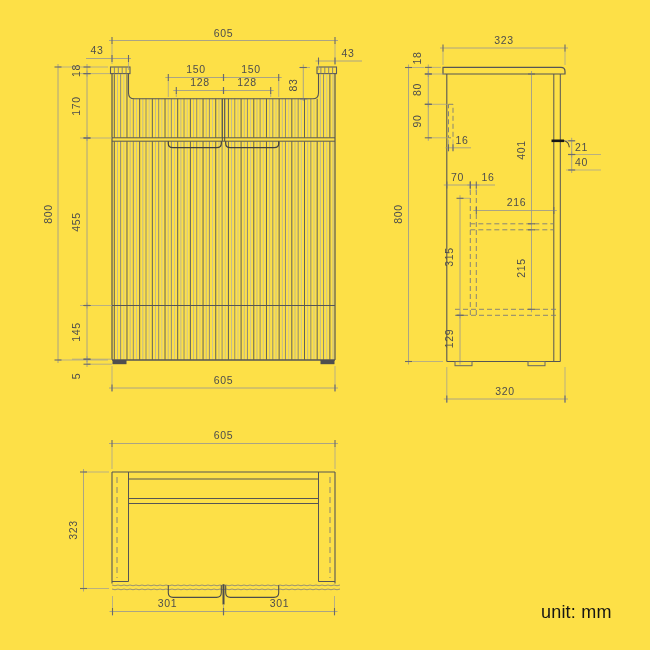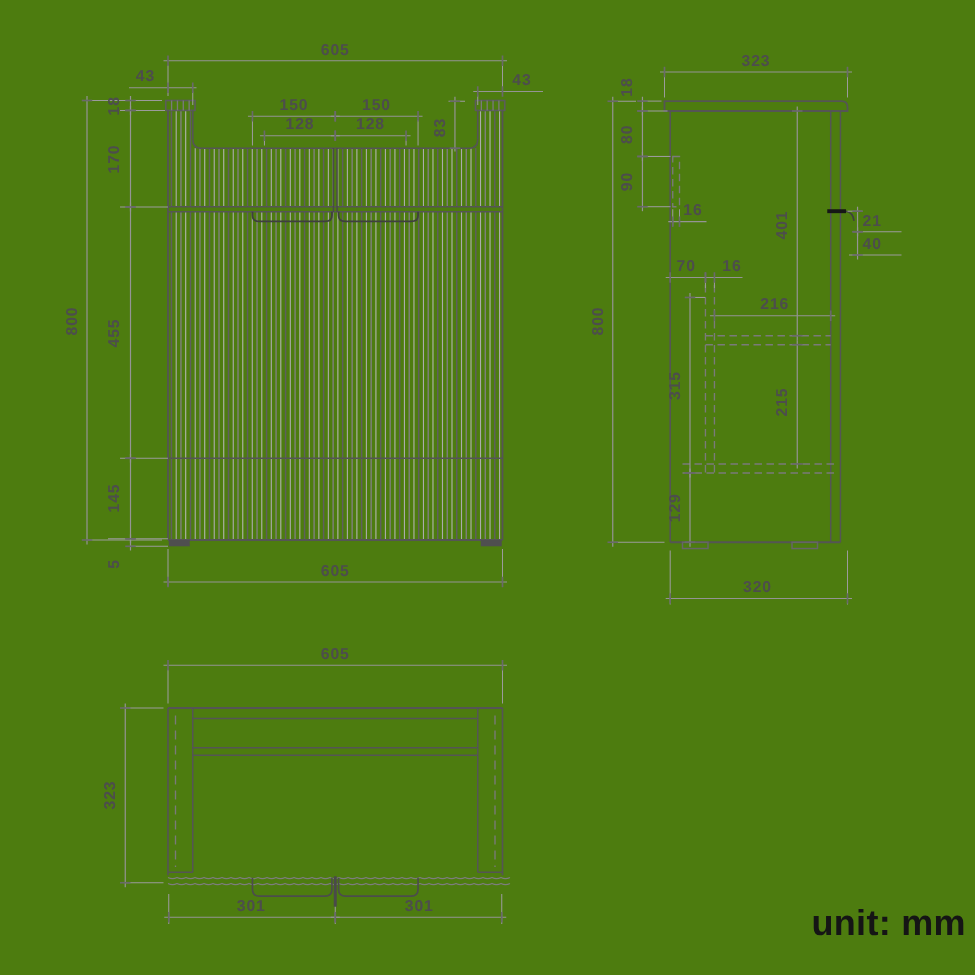--- a/index.html
+++ b/index.html
@@ -1,19 +1,19 @@
 <!DOCTYPE html>
 <html><head>
 <meta charset="utf-8">
 <style>
   html,body{margin:0;padding:0;background:#ffffff;}
-  .canvas{position:relative;width:650px;height:650px;background:#4d7c0f;overflow:hidden;
-          font-family:"Liberation Sans", sans-serif;font-weight:bold;}
+  .canvas{position:relative;width:650px;height:650px;background:#fde047;overflow:hidden;
+          font-family:"Liberation Sans", sans-serif;}
   svg{position:absolute;left:0;top:0;}
-  .unit-label{position:absolute;left:541px;top:602px;font-size:24px;color:#151515;
+  .unit-label{position:absolute;left:541px;top:602px;font-size:18px;color:#151515;
               font-family:"Liberation Sans", sans-serif;letter-spacing:0.2px;}
   text.dim{font-family:"Liberation Sans", sans-serif;font-size:10.5px;fill:#4d4d4d;letter-spacing:0.6px;}
 </style>
 </head>
 <body>
 
 <div class="canvas">
   <svg id="dwg" width="650" height="650" viewBox="0 0 650 650">
       <g>
         <rect x="110.5" y="67" width="19.5" height="6.6" stroke="#5c5c5c" stroke-width="1.1" fill="none"></rect>

